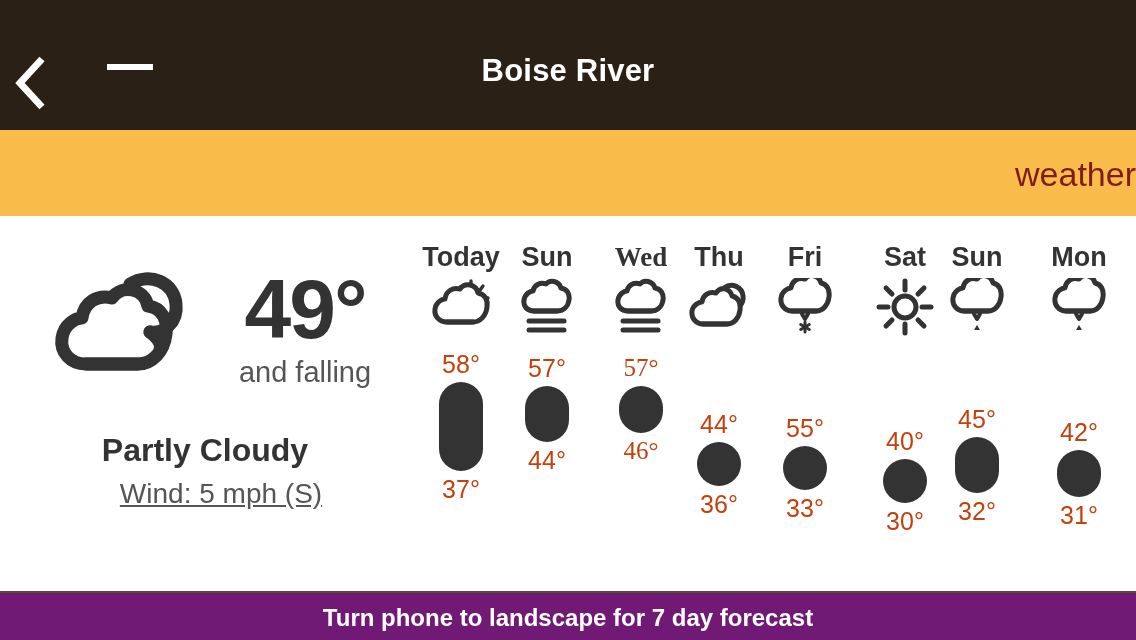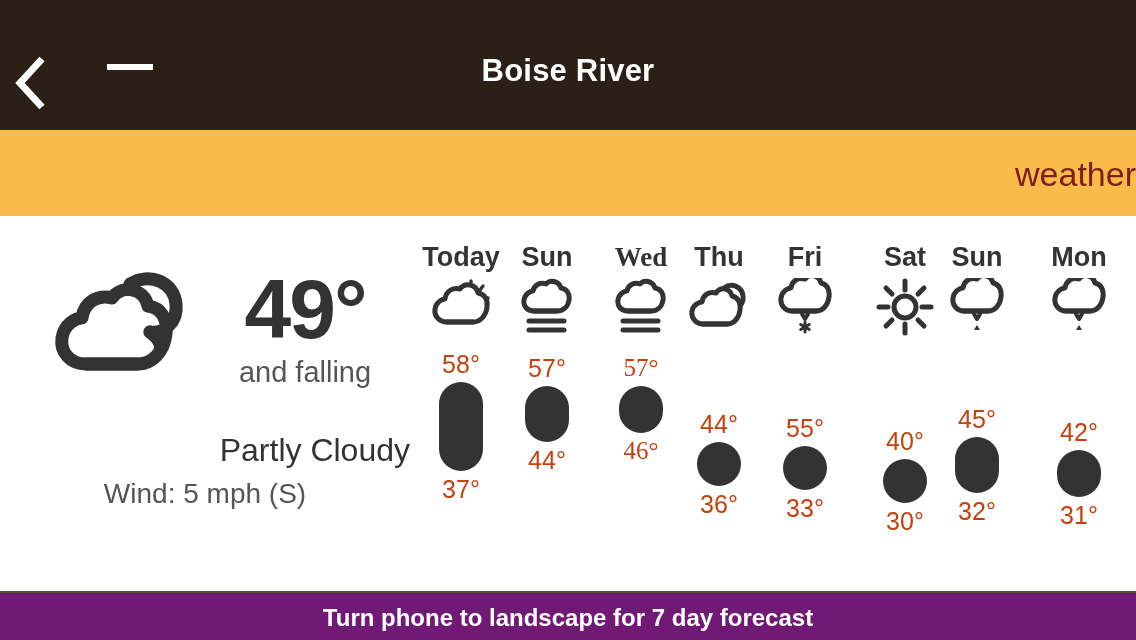--- a/index.html
+++ b/index.html
@@ -127,33 +127,34 @@
     width: 200px;
     text-align: center;
     font-size: 29px;
     color: #555555;
   }
   .current-cond {
     position: absolute;
     left: 0;
     top: 216px;
     width: 410px;
-    text-align: right;
+    text-align: center;
     font-size: 32px;
-    font-weight: normal;
+    font-weight: bold;
     color: #333333;
   }
   .current-wind {
     position: absolute;
-    left: 0;
+    left: 16px;
     top: 262px;
     width: 410px;
     text-align: center;
     font-size: 28px;
     color: #555555;
+    text-decoration: underline;
   }
 
   
   .forecast {
     position: absolute;
     left: 410px; top: 0;
     width: 726px;
     height: 376px;
   }
   .day-col {

